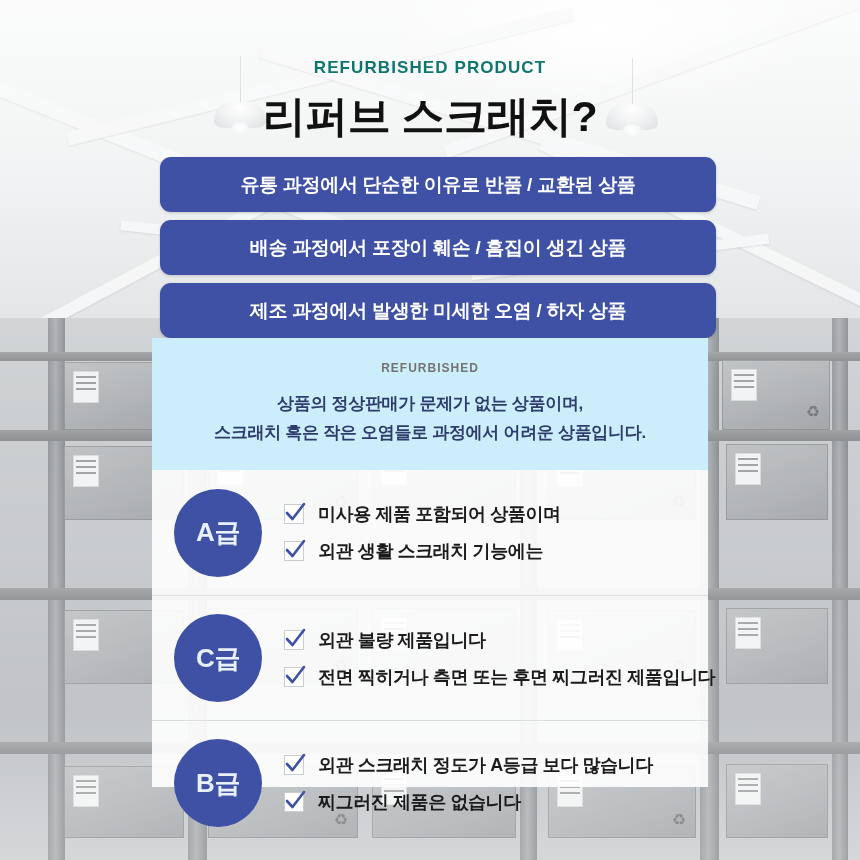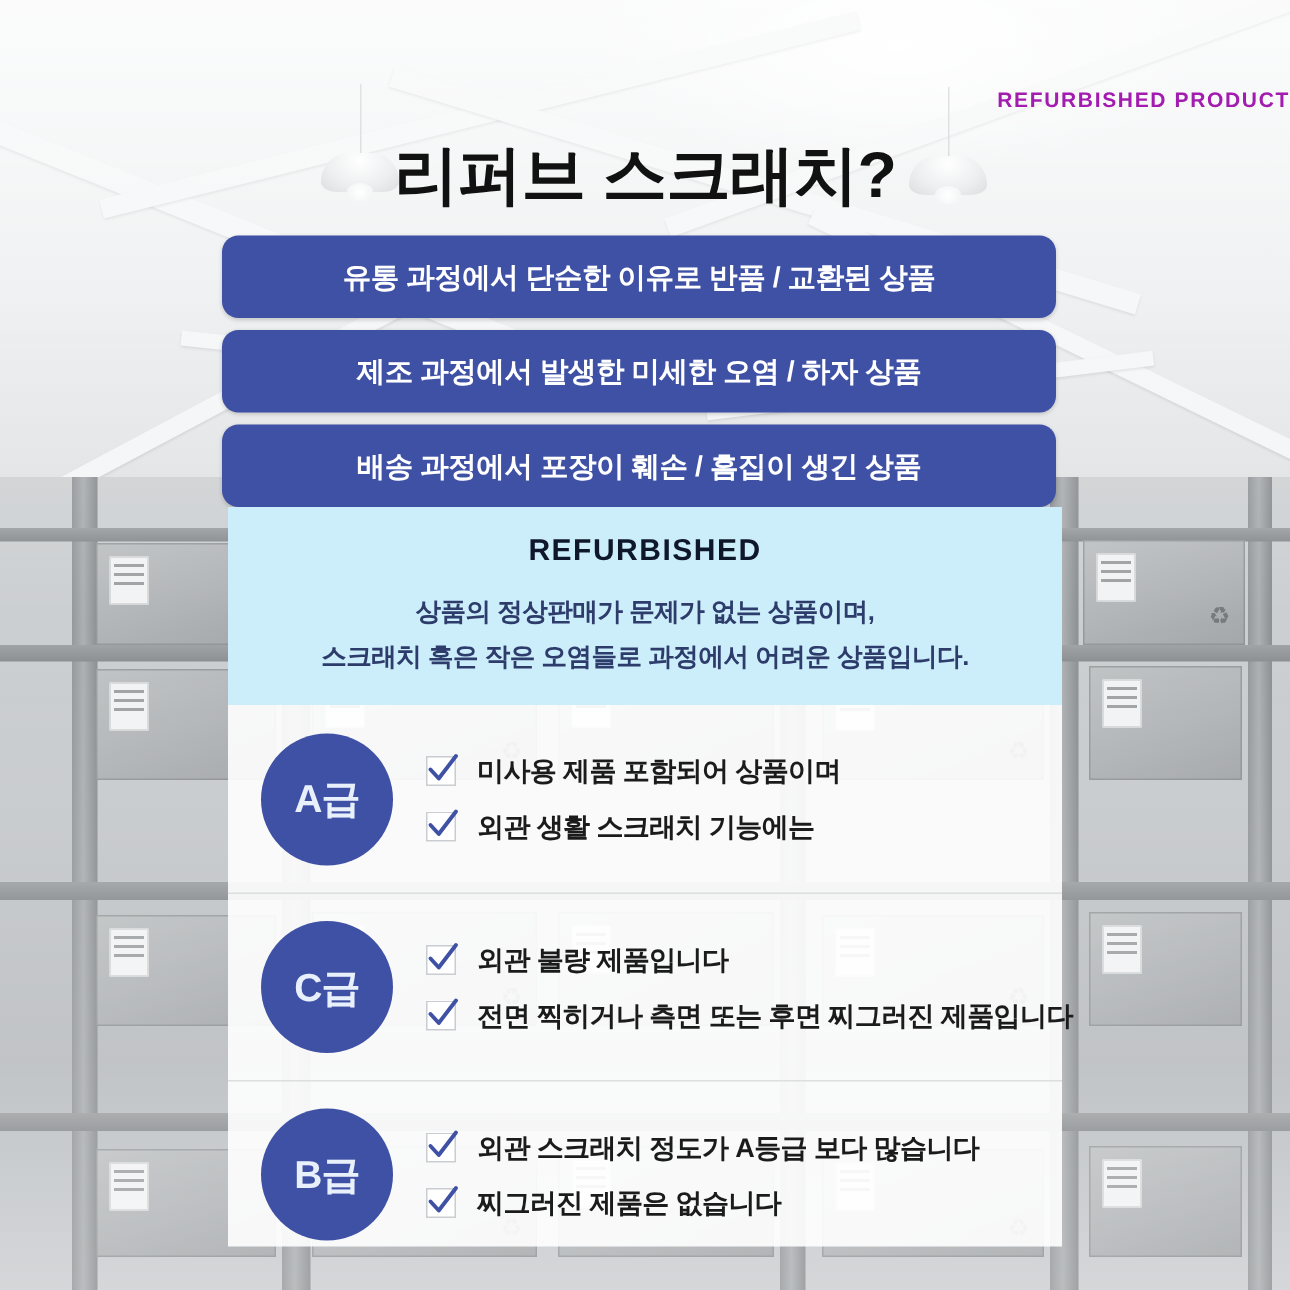--- a/index.html
+++ b/index.html
@@ -51,53 +51,53 @@
     position:absolute;right:8px;bottom:9px;width:18px;height:18px;color:#6f7275;
     font-size:16px;line-height:18px;text-align:center;
   }
   .bg-haze{
     position:absolute;inset:0;
     background:linear-gradient(180deg, rgba(255,255,255,.55) 0%, rgba(255,255,255,.18) 26%, rgba(255,255,255,.06) 48%, rgba(255,255,255,.22) 100%);
   }
 
   
   .eyebrow{
-    position:absolute;left:0;right:0;top:58px;text-align:right;
-    font-size:14px;font-weight:700;letter-spacing:1.1px;color:#a21caf;
+    position:absolute;left:0;right:0;top:58px;text-align:center;
+    font-size:17px;font-weight:700;letter-spacing:1.1px;color:#0f766e;
   }
   .headline{
     position:absolute;left:0;right:0;top:88px;text-align:center;
     font-size:43px;font-weight:700;letter-spacing:-0.5px;color:#111111;
   }
 
   
-  .bars{position:absolute;left:148px;top:157px;width:556px;}
+  .bars{position:absolute;left:160px;top:157px;width:556px;}
   .bar{
     height:55px;border-radius:11px;background:#3f51a5;
     display:flex;align-items:center;justify-content:center;
     color:#ffffff;font-size:19px;font-weight:700;letter-spacing:-0.3px;
     margin-bottom:8px;box-shadow:0 1px 3px rgba(0,0,0,.18);
   }
 
   
   .note{
     position:absolute;left:152px;top:338px;width:556px;height:132px;
     background:#cceefb;display:flex;flex-direction:column;
     align-items:center;justify-content:center;
   }
   .note-title{
-    font-size:20px;font-weight:700;letter-spacing:1px;color:#0f172a;margin-bottom:14px;
+    font-size:12px;font-weight:700;letter-spacing:1px;color:#737373;margin-bottom:14px;
   }
   .note-line{
     font-size:17px;font-weight:700;color:#2d3c6b;line-height:1.72;letter-spacing:-0.3px;
   }
 
   
   .grades{
-    position:absolute;left:152px;top:470px;width:556px;height:361px;
+    position:absolute;left:152px;top:470px;width:556px;height:317px;
     background:rgba(255,255,255,.90);
   }
   .grade-row{
     position:relative;height:125px;display:flex;align-items:center;padding-left:22px;
     box-sizing:border-box;
   }
   .grade-row + .grade-row{border-top:1px solid #dcdee0;}
   .badge{
     width:88px;height:88px;border-radius:50%;background:#3f51a5;flex:0 0 88px;
     display:flex;align-items:center;justify-content:center;
@@ -319,22 +319,22 @@
       </div>
 
     <div class="bg-haze"></div>
   </div>
 
   <div class="eyebrow">REFURBISHED PRODUCT</div>
   <div class="headline">리퍼브 스크래치?</div>
 
   <div class="bars">
     <div class="bar">유통 과정에서 단순한 이유로 반품 / 교환된 상품</div>
+    <div class="bar">배송 과정에서 포장이 훼손 / 흠집이 생긴 상품</div>
     <div class="bar">제조 과정에서 발생한 미세한 오염 / 하자 상품</div>
-    <div class="bar">배송 과정에서 포장이 훼손 / 흠집이 생긴 상품</div>
   </div>
 
   <div class="note">
     <div class="note-title">REFURBISHED</div>
     <div class="note-line">상품의 정상판매가 문제가 없는 상품이며,</div>
     <div class="note-line">스크래치 혹은 작은 오염들로 과정에서 어려운 상품입니다.</div>
   </div>
 
   <div class="grades">
 

